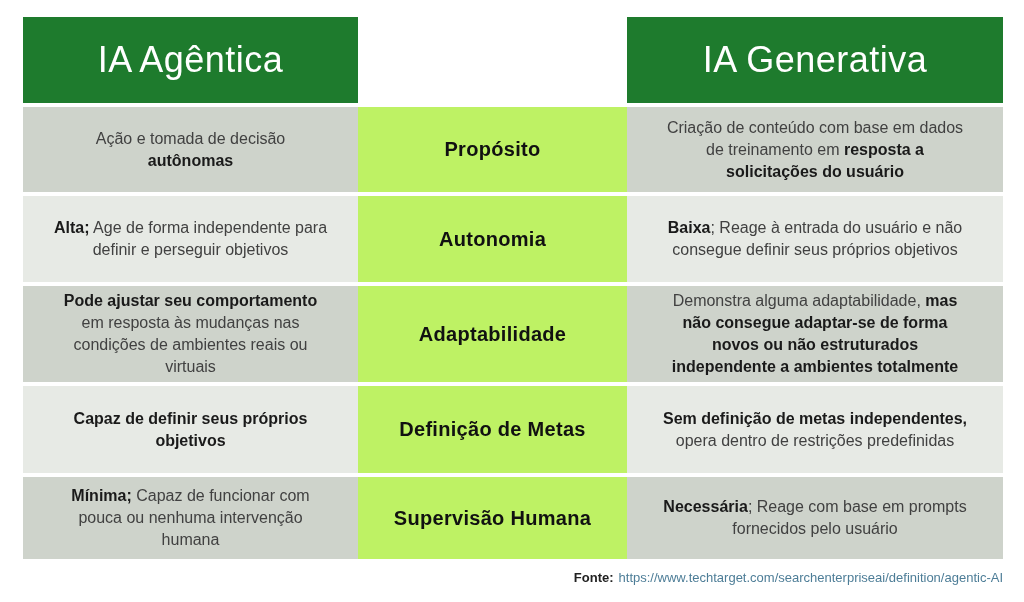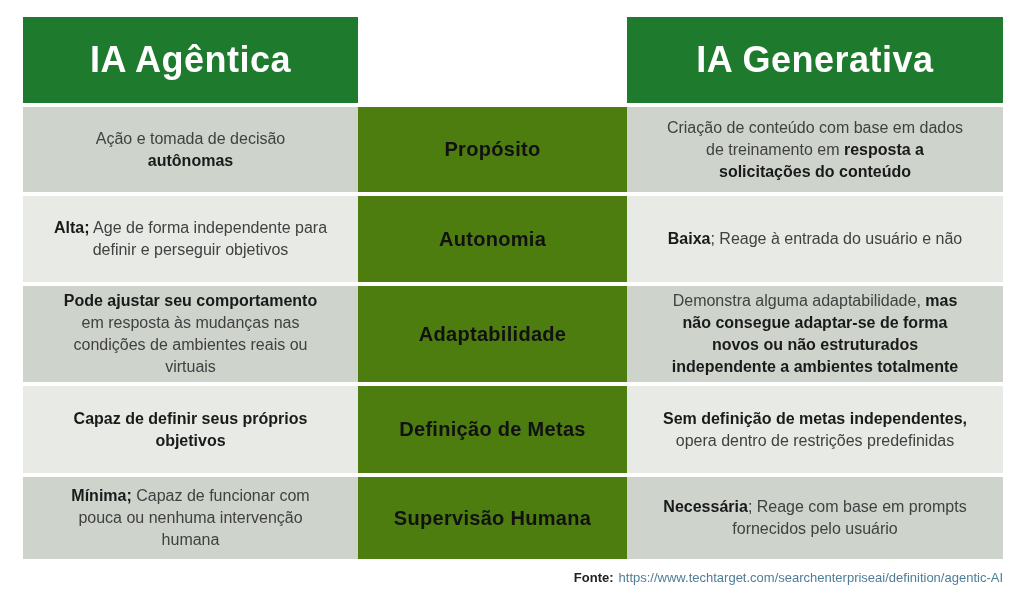--- a/index.html
+++ b/index.html
@@ -10,36 +10,36 @@
     position:absolute; left:23px; top:17px;
     display:grid;
     grid-template-columns:335px 269px 376px;
     grid-template-rows:86px 85px 86px 96px 87px 82px;
     row-gap:4px;
   }
 
   .hcell {
     background:#1e7b2d; color:#ffffff;
     display:flex; align-items:center; justify-content:center;
-    font-size:36px; font-weight:700; letter-spacing:0.5px;
+    font-size:36px; font-weight:400; letter-spacing:0.5px;
   }
   .spacer { background:#ffffff; }
 
   .side {
     display:flex; flex-direction:column; align-items:center; justify-content:center;
     text-align:center; font-size:16px; line-height:22px; color:#414141;
     padding:4px 10px; box-sizing:border-box;
   }
   .side .line { white-space:nowrap; }
   .side strong { font-weight:700; color:#1a1a1a; }
   .medium { background:#ced3cb; }
   .light  { background:#e7eae5; }
 
   .centercell {
-    background:#4d7c0f;
+    background:#bef264;
     display:flex; align-items:center; justify-content:center;
     font-size:20px; font-weight:700; color:#111111; letter-spacing:0.3px;
   }
 
   .footer {
     position:absolute; top:570px; right:21px;
     font-size:13px; white-space:nowrap;
   }
   .footer .fonte { font-weight:700; color:#222222; margin-right:5px; }
   .footer a.link { color:#4d7d97; }
@@ -60,32 +60,33 @@
   <div class="side medium">
       <div class="line"><span>Ação e tomada de decisão</span></div>
       <div class="line"><strong>autônomas</strong></div>
     </div>
   <div class="centercell">
     <span>Propósito</span>
   </div>
   <div class="side medium">
       <div class="line"><span>Criação de conteúdo com base em dados</span></div>
       <div class="line"><span>de treinamento em </span><strong>resposta a</strong></div>
-      <div class="line"><strong>solicitações do conteúdo</strong></div>
+      <div class="line"><strong>solicitações do usuário</strong></div>
     </div>
 
   <div class="side light">
       <div class="line"><strong>Alta;</strong><span> Age de forma independente para</span></div>
       <div class="line"><span>definir e perseguir objetivos</span></div>
     </div>
   <div class="centercell">
     <span>Autonomia</span>
   </div>
   <div class="side light">
       <div class="line"><strong>Baixa</strong><span>; Reage à entrada do usuário e não</span></div>
+      <div class="line"><span>consegue definir seus próprios objetivos</span></div>
     </div>
 
   <div class="side medium">
       <div class="line"><strong>Pode ajustar seu comportamento</strong></div>
       <div class="line"><span>em resposta às mudanças nas</span></div>
       <div class="line"><span>condições de ambientes reais ou</span></div>
       <div class="line"><span>virtuais</span></div>
     </div>
   <div class="centercell">
     <span>Adaptabilidade</span>

